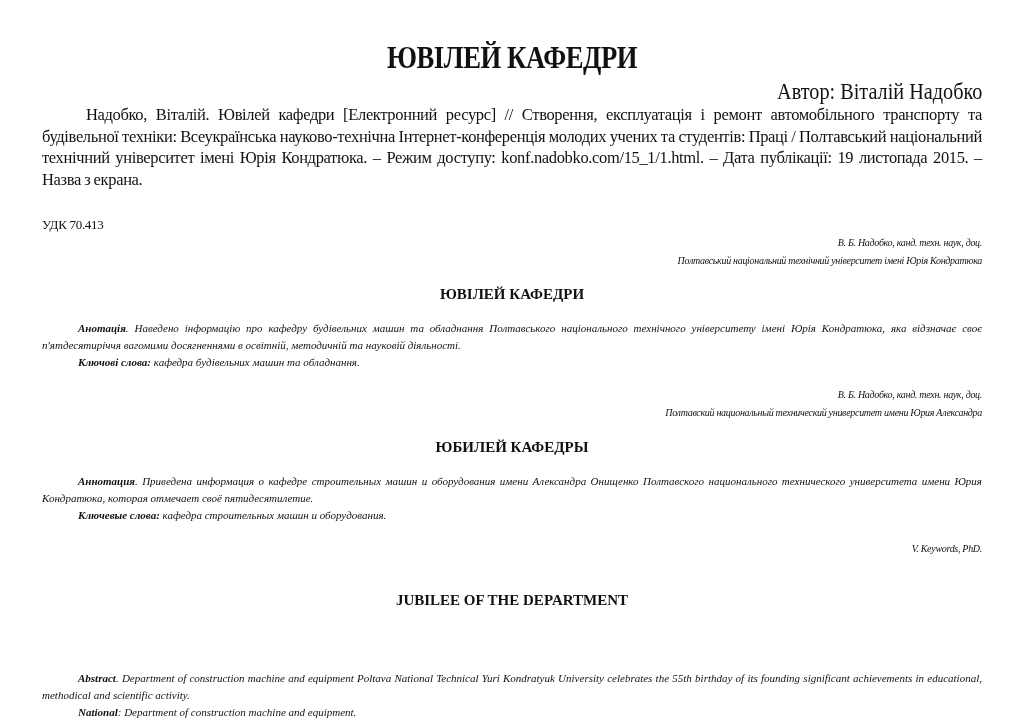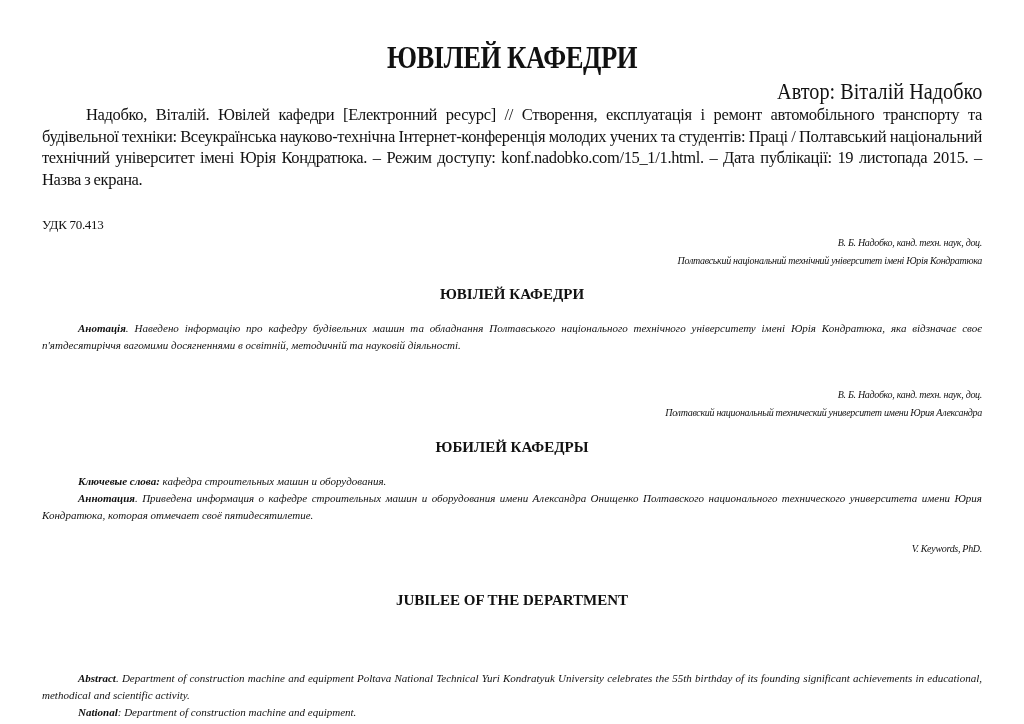--- a/index.html
+++ b/index.html
@@ -30,30 +30,31 @@
   <div class="citation">Надобко, Віталій. Ювілей кафедри [Електронний ресурс] // Створення, експлуатація і ремонт автомобільного транспорту та будівельної техніки: Всеукраїнська науково-технічна Інтернет-конференція молодих учених та студентів: Праці / Полтавський національний технічний університет імені Юрія Кондратюка. – Режим доступу: konf.nadobko.com/15_1/1.html. – Дата публікації: 19 листопада 2015. – Назва з екрана.</div>
   <div class="udk">УДК 70.413</div>
 
   <div class="affil" style="top:234px;">
     <div>В. Б. Надобко, канд. техн. наук, доц.</div>
     <div>Полтавський національний технічний університет імені Юрія Кондратюка</div>
   </div>
   <div class="sec-title" style="top:286px;">ЮВІЛЕЙ КАФЕДРИ</div>
   <div class="abstract" style="top:320px;">
     <p><b>Анотація</b><span>. Наведено інформацію про кафедру будівельних машин та обладнання Полтавського національного технічного університету імені Юрія Кондратюка, яка відзначає своє п'ятдесятиріччя вагомими досягненнями в освітній, методичній та науковій діяльності.</span></p>
+    <p><b>Ключові слова:</b><span> кафедра будівельних машин та обладнання.</span></p>
   </div>
 
   <div class="affil" style="top:386px;">
     <div>В. Б. Надобко, канд. техн. наук, доц.</div>
     <div>Полтавский национальный технический университет имени Юрия Александра</div>
   </div>
   <div class="sec-title" style="top:439px;">ЮБИЛЕЙ КАФЕДРЫ</div>
   <div class="abstract" style="top:473px;">
+    <p><b>Аннотация</b><span>. Приведена информация о кафедре строительных машин и оборудования имени Александра Онищенко Полтавского национального технического университета имени Юрия Кондратюка, которая отмечает своё пятидесятилетие.</span></p>
     <p><b>Ключевые слова:</b><span> кафедра строительных машин и оборудования.</span></p>
-    <p><b>Аннотация</b><span>. Приведена информация о кафедре строительных машин и оборудования имени Александра Онищенко Полтавского национального технического университета имени Юрия Кондратюка, которая отмечает своё пятидесятилетие.</span></p>
   </div>
 
   <div class="affil" style="top:540px;">
     <div>V. Keywords, PhD.</div>
   </div>
   <div class="sec-title" style="top:592px;">JUBILEE OF THE DEPARTMENT</div>
   <div class="abstract" style="top:626px;margin-top:44px;">
     <p><b>Abstract</b><span>. Department of construction machine and equipment Poltava National Technical Yuri Kondratyuk University celebrates the 55th birthday of its founding significant achievements in educational, methodical and scientific activity.</span></p>
     <p><b>National</b><span>: Department of construction machine and equipment.</span></p>
   </div>

